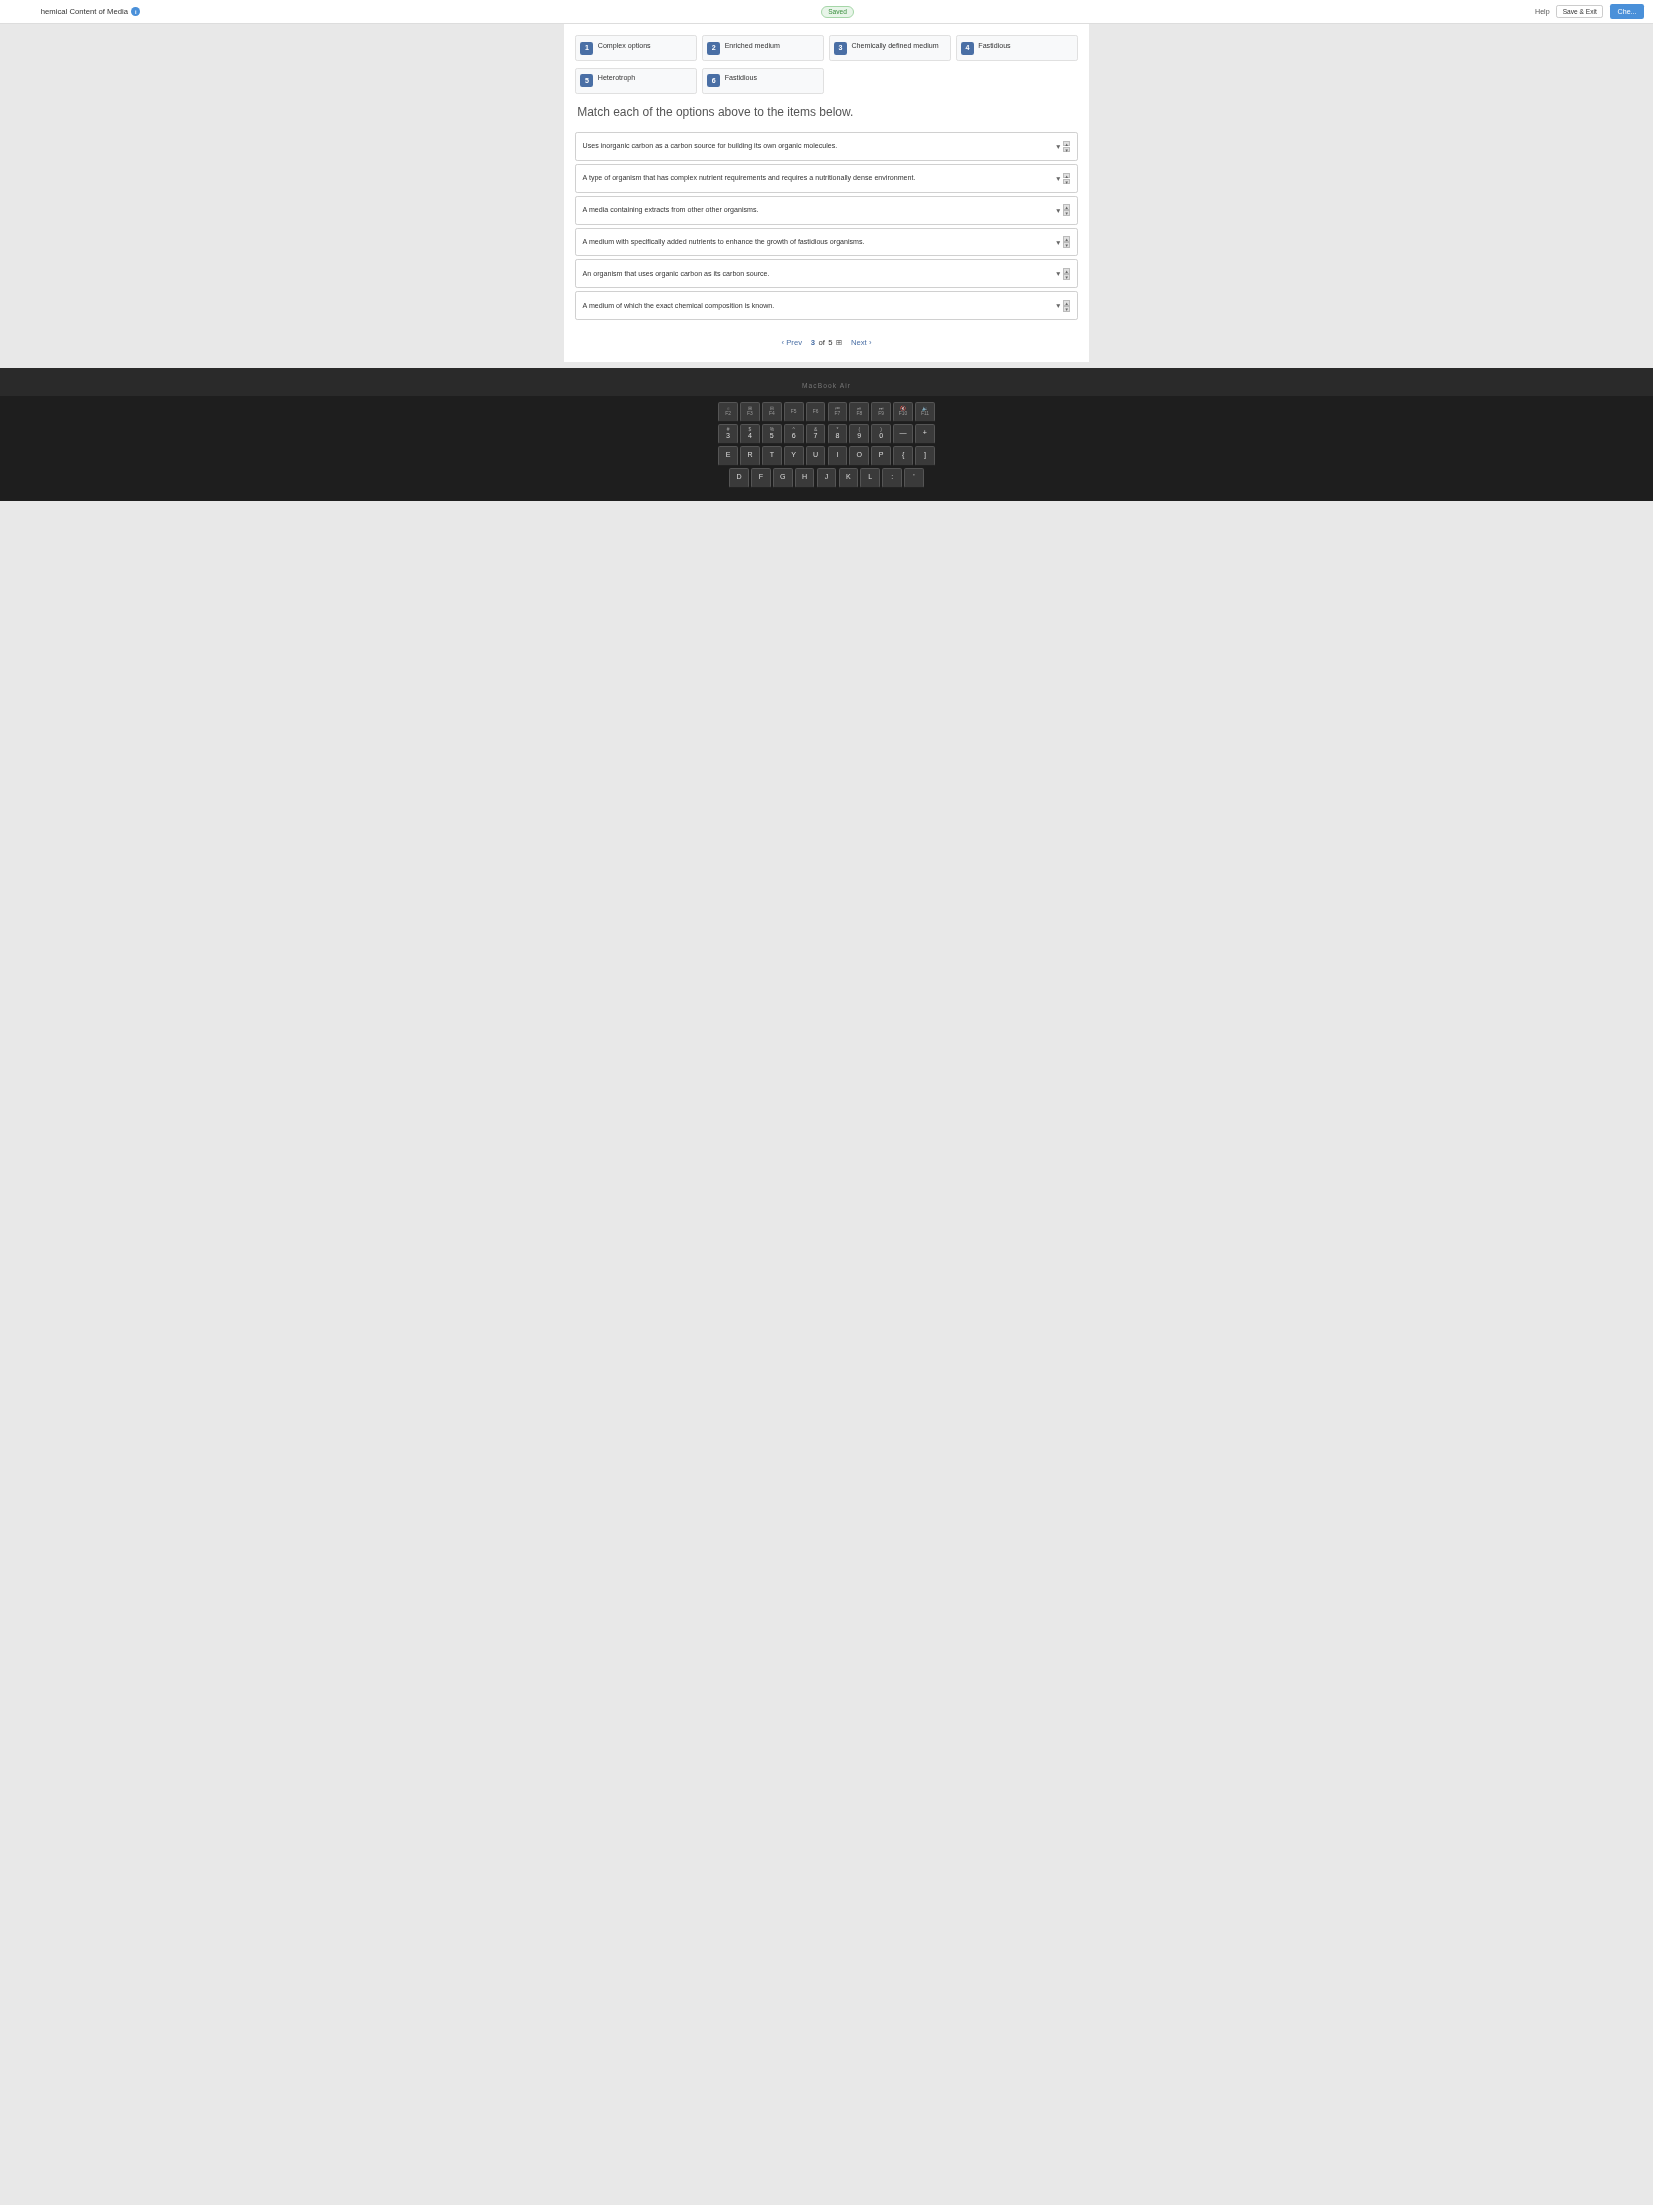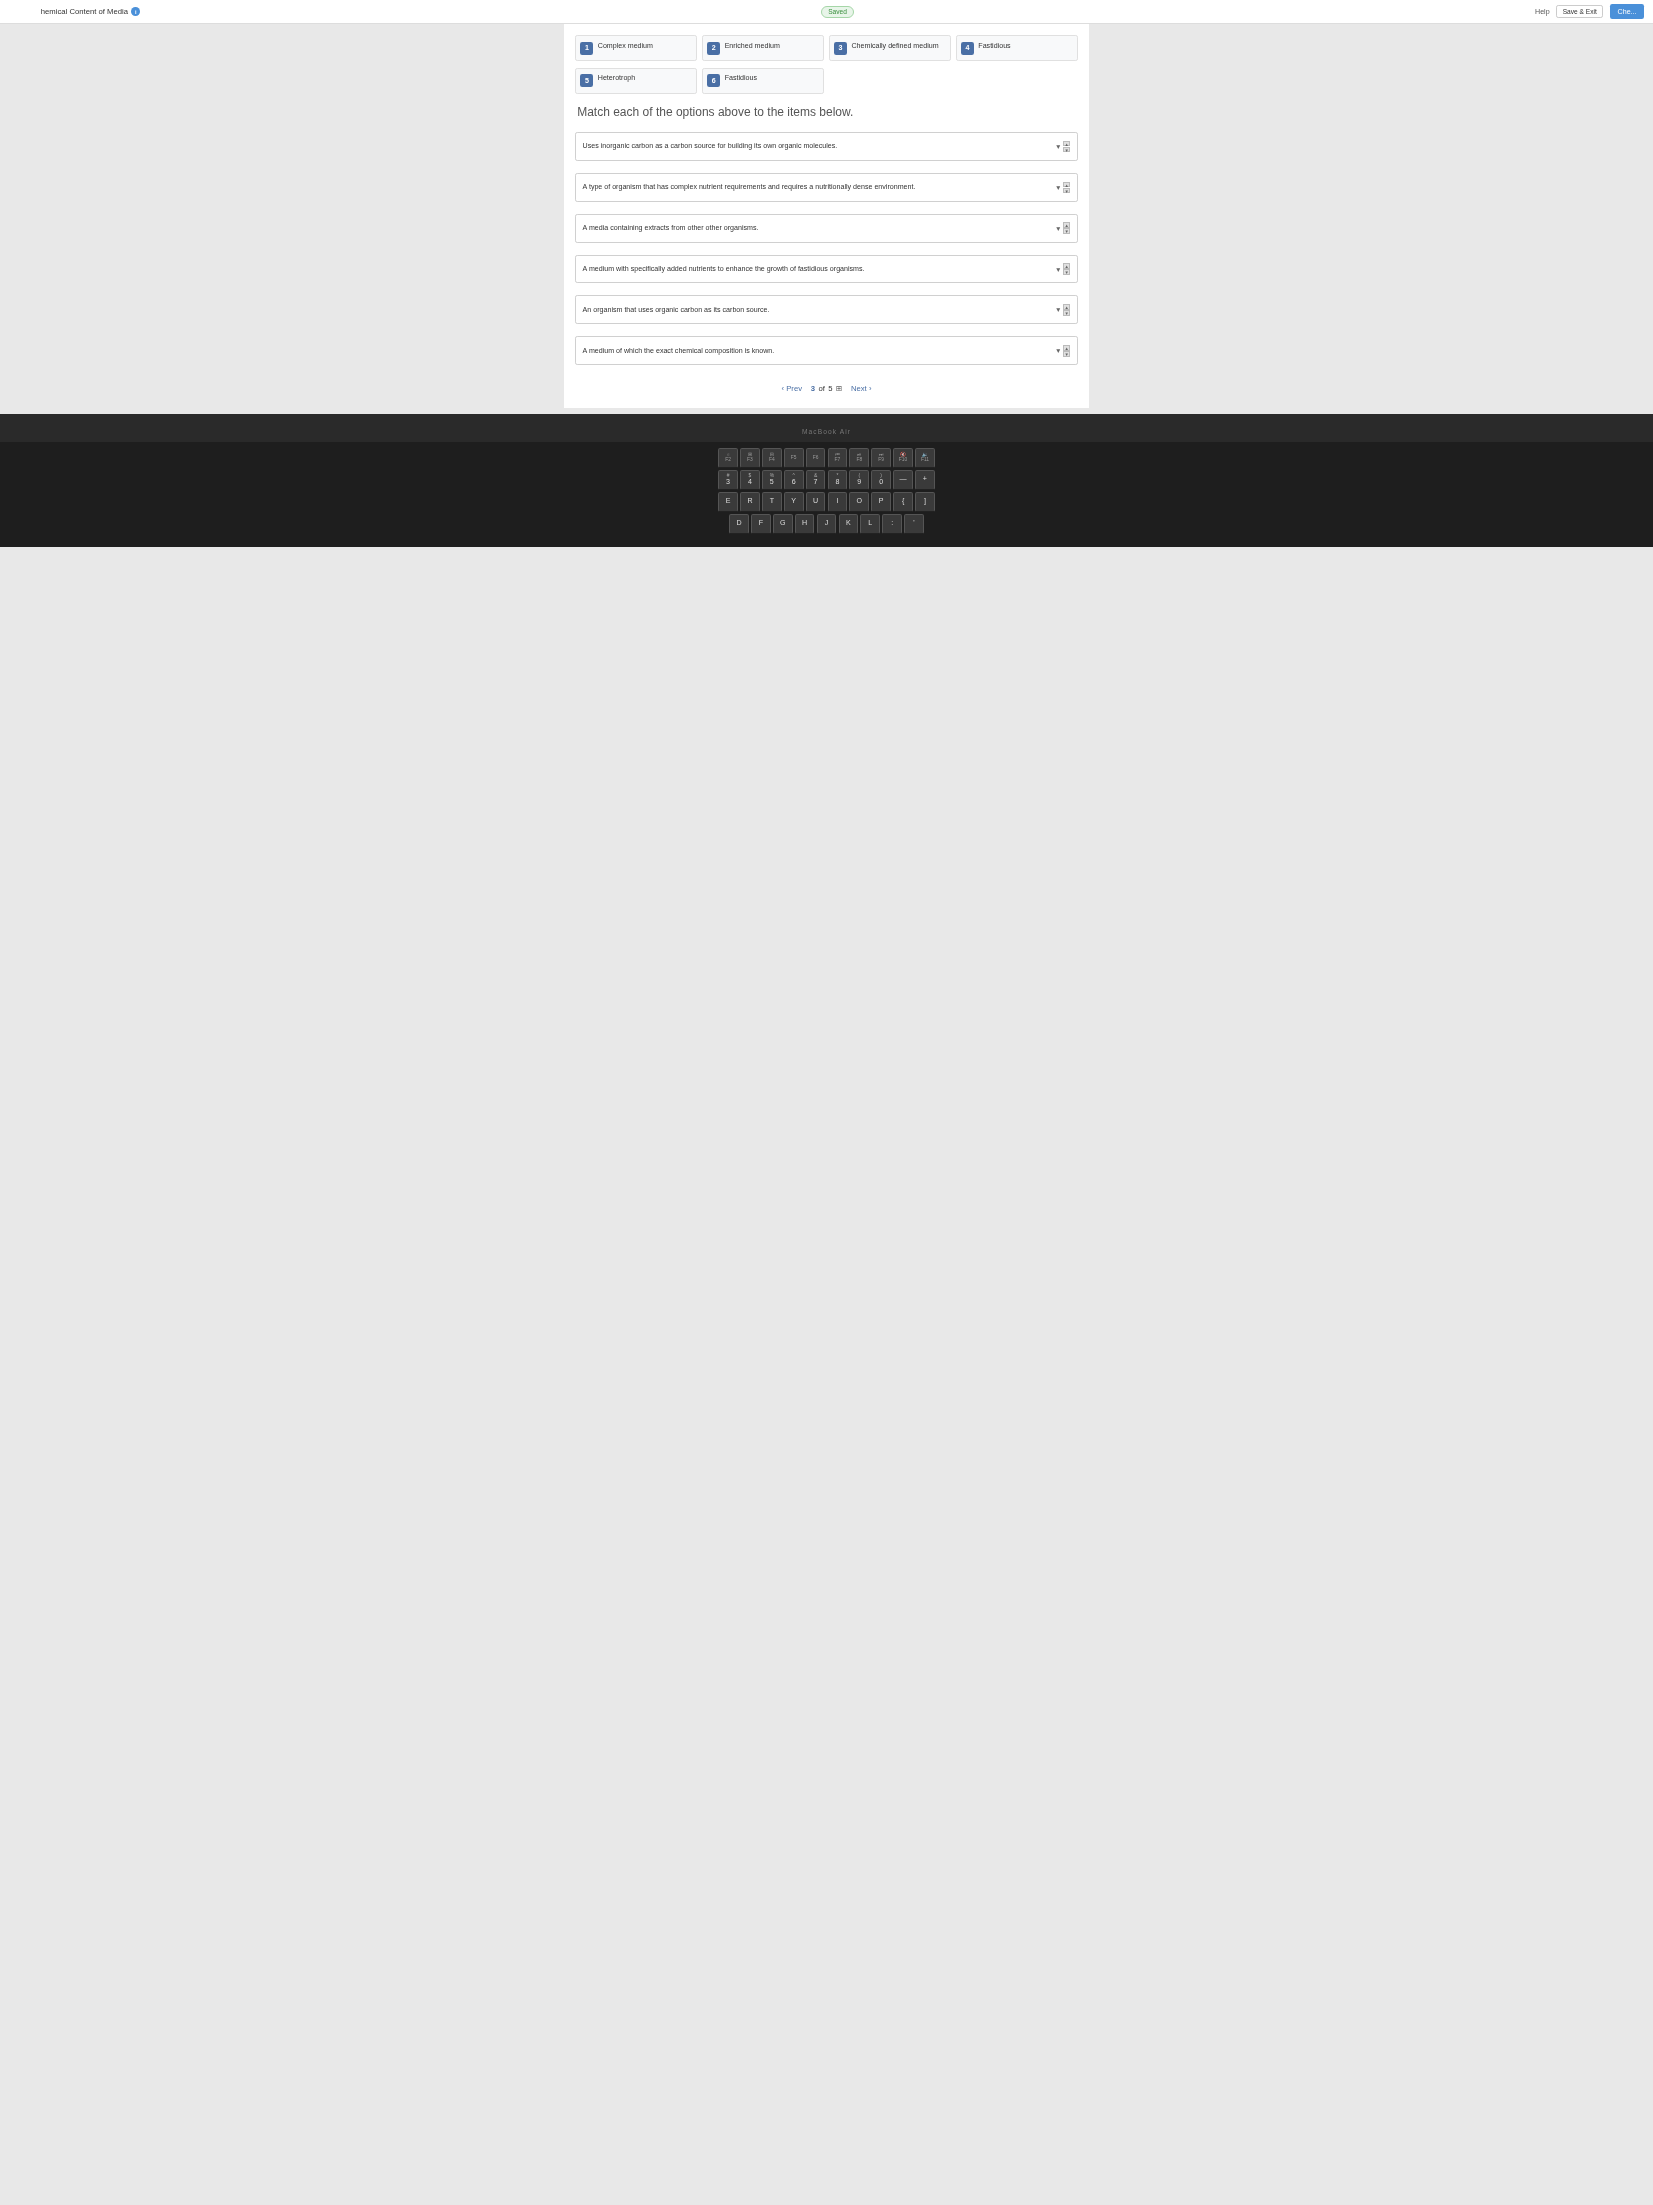--- a/index.html
+++ b/index.html
@@ -137,21 +137,21 @@
       margin-bottom: 13px;
       padding: 0 2.2px;
     }
 
     
     .question-row {
       display: flex;
       align-items: center;
       border: 0.5px solid #d0d0d0;
       border-radius: 2.2px;
-      margin-bottom: 12px;
+      margin-bottom: 3px;
       padding: 7.7px 6.6px;
       background: white;
     }
     .question-text {
       font-size: 7.1px;
       color: #333;
       flex: 1;
     }
     .question-select-wrapper {
       display: flex;
@@ -288,21 +288,21 @@
       <button class="check-btn">Che...</button>
     </div>
   </div>
 
   <div class="main-content">
 
     <div class="options-grid">
 
       <div class="option-item">
         <span class="option-number">1</span>
-        <span class="option-label">Complex medium</span>
+        <span class="option-label">Complex options</span>
       </div>
 
       <div class="option-item">
         <span class="option-number">2</span>
         <span class="option-label">Enriched medium</span>
       </div>
 
       <div class="option-item">
         <span class="option-number">3</span>
         <span class="option-label">Chemically defined medium</span>

